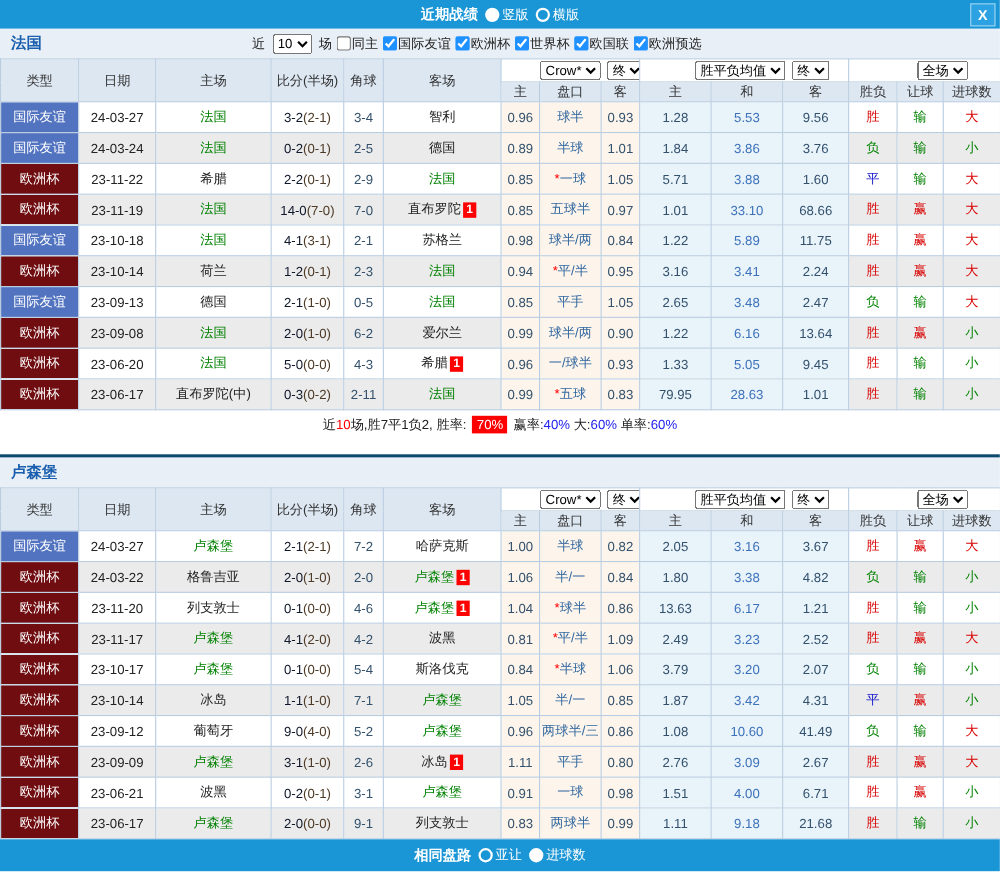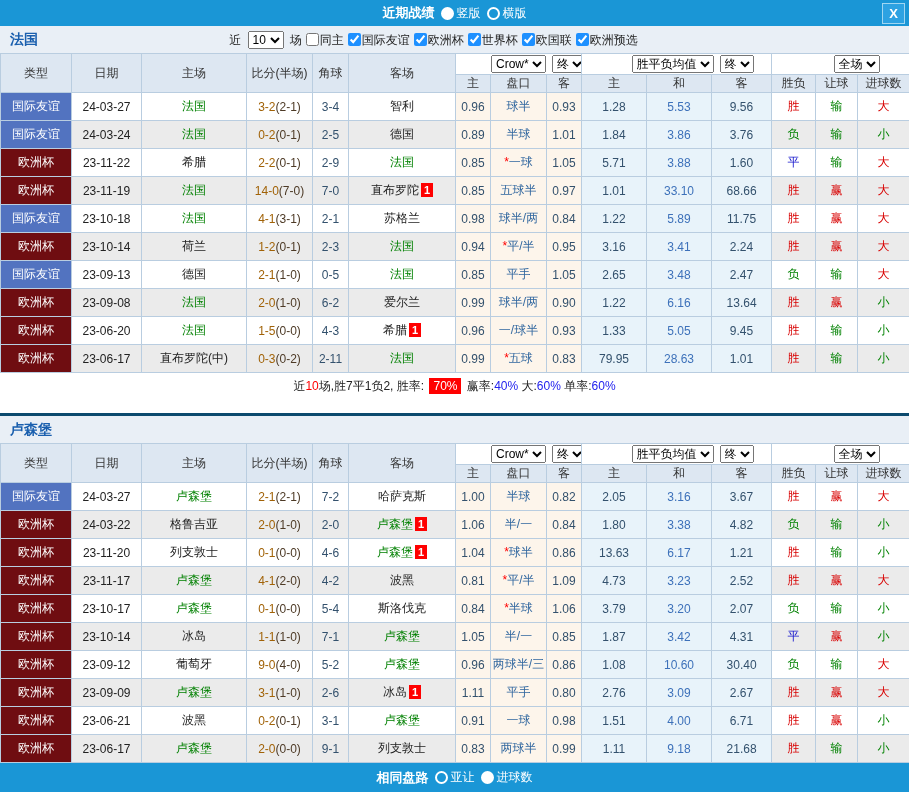--- a/index.html
+++ b/index.html
@@ -33,21 +33,21 @@
   tbody tr{height:28px;}
   tbody tr.even td{background:#ebebeb;}
   tbody tr.odd td{background:#fff;}
   td.tp{color:#fff;}
   td.tp.friendly{background:#5273c0 !important;}
   td.tp.euro{background:#6f0d11 !important;}
   td.cream{background:#fdf5eb !important;color:#33516d;}
   td.lblue{background:#e8f3fa !important;color:#33516d;}
   td.lblue.mid{color:#3d71ba;}
   .gname{color:#008000;}
-  .ft{color:#a16207;}
+  .ft{color:#0f172a;}
   .ht{color:#4d3a26;}
   td.corner{color:#33516d;}
   .hdtxt{color:#31679f;}
   .star{color:#f00;}
   .badge{display:inline-block;background:#f00;color:#fff;font-size:11px;font-weight:bold;
          padding:0 3px;margin-left:2px;line-height:14px;}
   .c-r{color:#d80000;}
   .c-g{color:#028202;}
   .c-b{color:#1414cc;}
   
@@ -256,21 +256,21 @@
           <td class="lblue mid">6.16</td>
           <td class="lblue">13.64</td>
           <td class="c-r">胜</td>
           <td class="c-r">赢</td>
           <td class="c-g">小</td>
         </tr>
         <tr class="odd">
           <td class="tp euro">欧洲杯</td>
           <td>23-06-20</td>
           <td><span class="gname">法国</span></td>
-          <td><span class="ft">1-5</span><span class="ht">(0-0)</span></td>
+          <td><span class="ft">5-0</span><span class="ht">(0-0)</span></td>
           <td class="corner">4-3</td>
           <td><span>希腊</span><span class="badge">1</span></td>
           <td class="cream">0.96</td>
           <td class="cream"><span class="hdtxt">一/球半</span></td>
           <td class="cream">0.93</td>
           <td class="lblue">1.33</td>
           <td class="lblue mid">5.05</td>
           <td class="lblue">9.45</td>
           <td class="c-r">胜</td>
           <td class="c-g">输</td>
@@ -406,21 +406,21 @@
         <tr class="even">
           <td class="tp euro">欧洲杯</td>
           <td>23-11-17</td>
           <td><span class="gname">卢森堡</span></td>
           <td><span class="ft">4-1</span><span class="ht">(2-0)</span></td>
           <td class="corner">4-2</td>
           <td><span>波黑</span></td>
           <td class="cream">0.81</td>
           <td class="cream"><span class="star">*</span><span class="hdtxt">平/半</span></td>
           <td class="cream">1.09</td>
-          <td class="lblue">4.73</td>
+          <td class="lblue">2.49</td>
           <td class="lblue mid">3.23</td>
           <td class="lblue">2.52</td>
           <td class="c-r">胜</td>
           <td class="c-r">赢</td>
           <td class="c-r">大</td>
         </tr>
         <tr class="odd">
           <td class="tp euro">欧洲杯</td>
           <td>23-10-17</td>
           <td><span class="gname">卢森堡</span></td>
@@ -459,21 +459,21 @@
           <td>23-09-12</td>
           <td><span>葡萄牙</span></td>
           <td><span class="ft">9-0</span><span class="ht">(4-0)</span></td>
           <td class="corner">5-2</td>
           <td><span class="gname">卢森堡</span></td>
           <td class="cream">0.96</td>
           <td class="cream"><span class="hdtxt">两球半/三</span></td>
           <td class="cream">0.86</td>
           <td class="lblue">1.08</td>
           <td class="lblue mid">10.60</td>
-          <td class="lblue">30.40</td>
+          <td class="lblue">41.49</td>
           <td class="c-g">负</td>
           <td class="c-g">输</td>
           <td class="c-r">大</td>
         </tr>
         <tr class="even">
           <td class="tp euro">欧洲杯</td>
           <td>23-09-09</td>
           <td><span class="gname">卢森堡</span></td>
           <td><span class="ft">3-1</span><span class="ht">(1-0)</span></td>
           <td class="corner">2-6</td>

